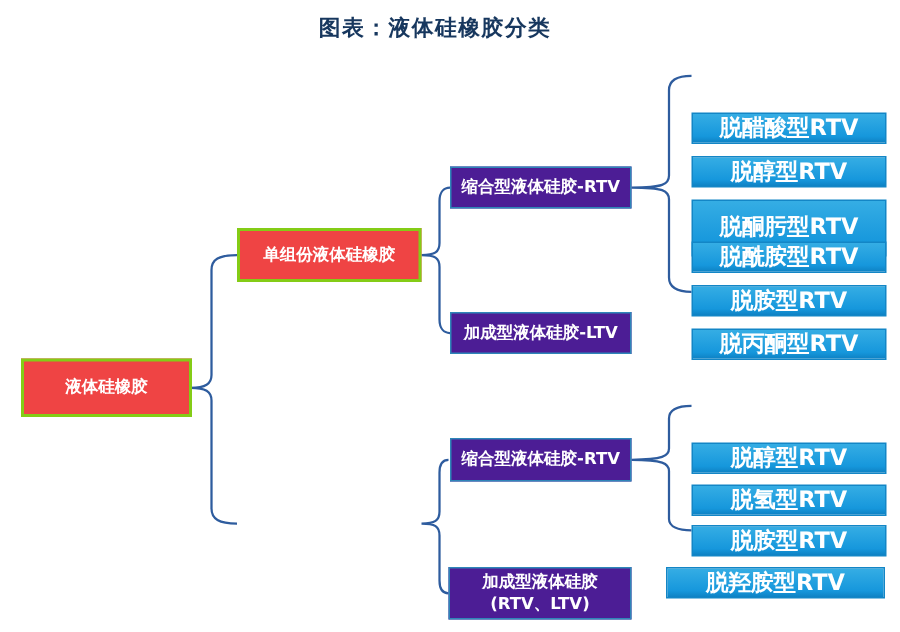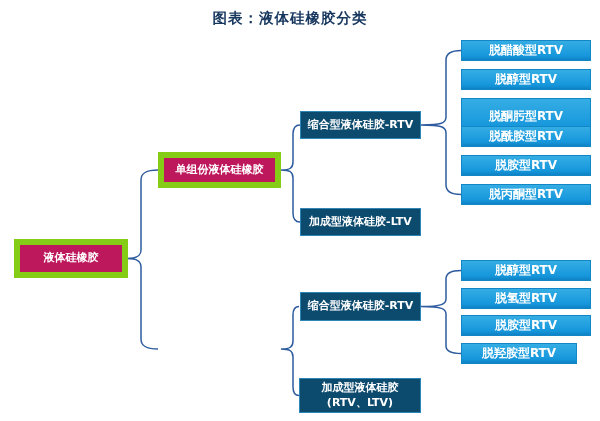--- a/index.html
+++ b/index.html
@@ -29,31 +29,32 @@
     justify-content:center;
     text-align:center;
     color:#ffffff;
     font-size:11px;
     font-weight:bold;
     line-height:1.3;
     box-sizing:border-box;
     padding:1px 3px;
   }
   .dark{
-    background:#be185d;
-    border:6px solid #84cc16;
+    background:#ef4444;
+    border:2px solid #84cc16;
   }
   .mid{
-    background:#0c4a6e;
+    background:#4c1d95;
     border:1px solid #2E86B8;
   }
   .light{
     background:linear-gradient(180deg,#35ADE4 0%,#1697DC 78%,#0E82C4 100%);
     border:1px solid #1386C6;
-    font-size:12px;
+    font-size:15px;
+    margin-top:35px;
   }
   svg.connectors{
     position:absolute;
     left:0;top:0;
     pointer-events:none;
   }
   svg.connectors path{
     fill:none;
     stroke:#2E5C9E;
     stroke-width:1.5;
@@ -86,15 +87,15 @@
   <div class="node light" style="left:461px;top:40px;width:130px;height:21px">脱醋酸型RTV</div>
   <div class="node light" style="left:461px;top:69px;width:130px;height:21px">脱醇型RTV</div>
   <div class="node light" style="left:461px;top:98px;width:130px;height:38px">脱酮肟型RTV</div>
   <div class="node light" style="left:461px;top:126px;width:130px;height:21px">脱酰胺型RTV</div>
   <div class="node light" style="left:461px;top:155px;width:130px;height:21px">脱胺型RTV</div>
   <div class="node light" style="left:461px;top:184px;width:130px;height:21px">脱丙酮型RTV</div>
 
   <div class="node light" style="left:461px;top:260px;width:130px;height:21px">脱醇型RTV</div>
   <div class="node light" style="left:461px;top:288px;width:130px;height:21px">脱氢型RTV</div>
   <div class="node light" style="left:461px;top:315px;width:130px;height:21px">脱胺型RTV</div>
-  <div class="node light" style="left:461px;top:343px;width:116px;height:21px">脱羟胺型RTV</div>
+  <div class="node light" style="left:444px;top:343px;width:146px;height:21px">脱羟胺型RTV</div>
 
 </div>
 
 </body></html>

